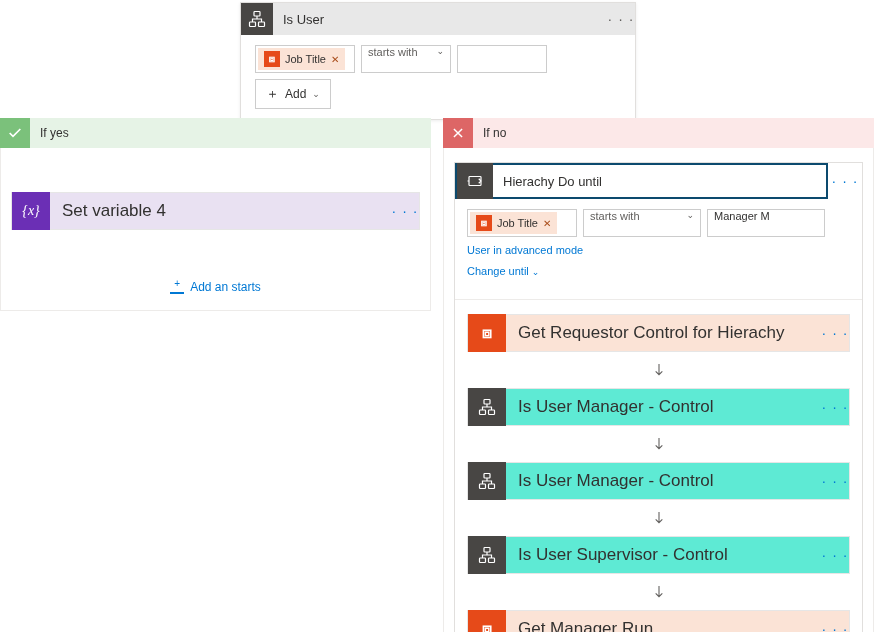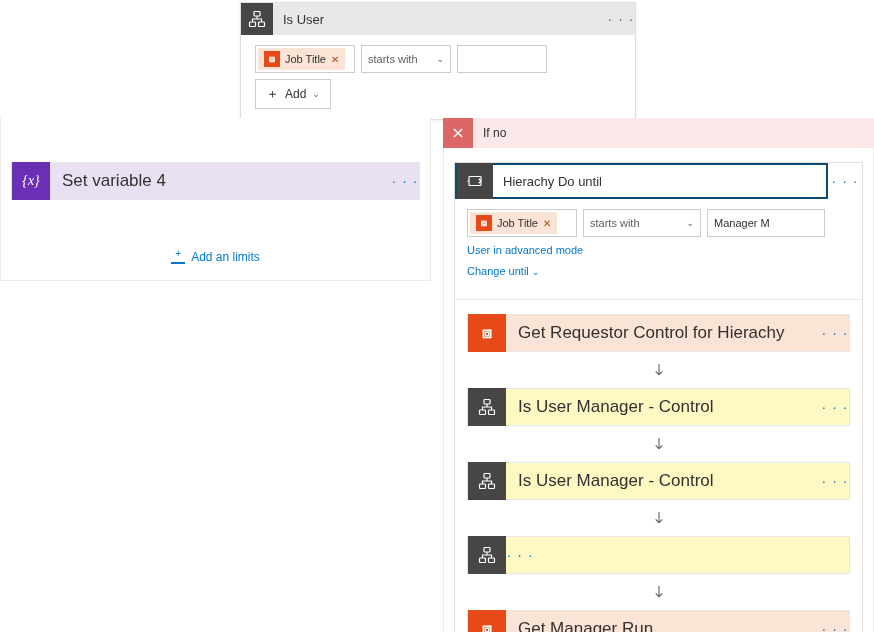--- a/index.html
+++ b/index.html
@@ -31,21 +31,21 @@
     display:flex; align-items:center; height:28px; border:1px solid #ccc; background:#fff; padding:2px;
   }
   .token-field.small { width:100px; }
   .token {
     display:inline-flex; align-items:center; height:22px; background:#fbe3d6;
     padding: 0 6px; font-size:11px; color:#323130;
   }
   .token .tk-ic { width:16px;height:16px; background:#e64a19; margin-right:5px; display:flex;align-items:center;justify-content:center;color:#fff;font-size:10px;}
   .token .x { margin-left:5px; color:#a94d1b; font-size:10px; cursor:pointer; }
   .sel {
-    height:28px; border:1px solid #ccc; background:#fff; display:flex; align-items:center; justify-content:space-between;
+    height:28px; border:1px solid #ccc; background:#fff; display:flex; justify-content:space-between;
     padding: 0 6px; font-size:11px; color:#605e5c;
   }
   .sel.small { width:90px; }
   .sel .chev { font-size:9px; color:#605e5c; }
   .plain-input { height:28px; border:1px solid #ccc; background:#fff; width:90px; }
   .add-btn {
     display:inline-flex; align-items:center; height:30px; border:1px solid #ccc; background:#fff;
     padding: 0 10px; font-size:12px; color:#323130; cursor:pointer;
   }
   .add-btn .plus { margin-right:6px; font-size:13px; }
@@ -66,21 +66,21 @@
   .bh-icon.yes { background:#7bc17b; }
   .bh-icon.no { background:#d66; }
   .branch-body { background:#fff; border:1px solid #edebe9; border-top:none; padding:14px 10px 16px; }
   .branch-body.right { padding:14px 10px 20px; }
 
   .action-card {
     border:1px solid #e6e6e6; display:flex; align-items:center; height:38px; background:#e8e8e8;
   }
   .action-card.purple { background:#e9e1f2; }
   .action-card.orange { background:#fbe3d6; }
-  .action-card.gray { background:#fef9c3; }
+  .action-card.gray { background:#5eead4;justify-content:center; }
   .ac-icon {
     width:38px;height:38px; display:flex; align-items:center; justify-content:center; color:#fff;
   }
   .ac-icon.purple { background:#6b2fb5; }
   .ac-icon.orange { background:#e64a19; }
   .ac-icon.dark { background:#484644; }
   .ac-label { flex:1; padding-left:12px; font-size:17px; }
   .add-action-row { text-align:center; margin-top:46px; }
   .add-action-link { color:#0078d4; font-size:12px; cursor:pointer; display:inline-flex; align-items:center; gap:6px; }
   .add-action-link .ic { width:14px;height:14px; border-bottom:2px solid #0078d4; display:inline-flex; align-items:flex-start; justify-content:center;}
@@ -141,32 +141,40 @@
         <span class="plus">＋</span>
         <span>Add</span>
         <span class="chev">⌄</span>
       </div>
     </div>
   </div>
 
   <div class="branches">
 
     <div class="branch left">
+      <div class="branch-head yes">
+        <div class="bh-icon yes">
+          <svg width="16" height="16" viewBox="0 0 24 24" fill="none" stroke="#fff" stroke-width="2.5">
+              <polyline points="4 12 9 17 20 6"></polyline>
+            </svg>
+        </div>
+        <span style="margin-left:10px">If yes</span>
+      </div>
       <div class="branch-body">
         <div class="action-card purple" style="margin-top:30px">
           <div class="ac-icon purple">
             <span style="font-style:italic;font-family:serif;font-size:14px">{x}</span>
           </div>
           <div class="ac-label">Set variable 4</div>
           <div class="dots" style="color:#0078d4">· · ·</div>
         </div>
         <div class="add-action-row">
           <span class="add-action-link">
             <span class="ic"></span>
-            <span>Add an limits</span>
+            <span>Add an starts</span>
           </span>
         </div>
       </div>
     </div>
 
     <div class="branch right">
       <div class="branch-head no">
         <div class="bh-icon no">
           <svg width="14" height="14" viewBox="0 0 24 24" fill="none" stroke="#fff" stroke-width="2.5">
               <path d="M5 5l14 14M19 5L5 19"></path>
@@ -263,20 +271,21 @@
 
             <div class="action-card gray">
               <div class="ac-icon dark">
                   <svg width="18" height="18" viewBox="0 0 24 24" fill="none" stroke="#fff" stroke-width="1.6">
                     <rect x="8" y="2" width="8" height="6" rx="1"></rect>
                     <rect x="2" y="16" width="8" height="6" rx="1"></rect>
                     <rect x="14" y="16" width="8" height="6" rx="1"></rect>
                     <path d="M12 8v4M12 12H6v4M12 12h6v4"></path>
                   </svg>
                 </div>
+              <div class="ac-label">Is User Supervisor - Control</div>
               <div class="dots" style="color:#0078d4">· · ·</div>
             </div>
             <div class="arrow-down">
                 <svg viewBox="0 0 24 24" fill="none" stroke="currentColor" stroke-width="1.6">
                   <path d="M12 3v16M7 14l5 5 5-5"></path>
                 </svg>
               </div>
 
             <div class="action-card orange">
               <div class="ac-icon orange oficon">⧈</div>

